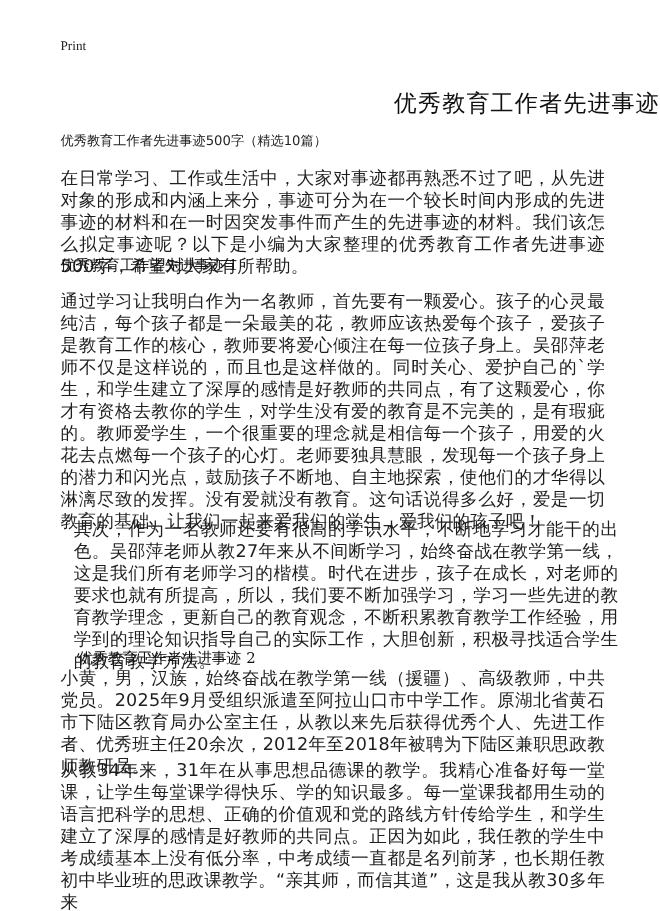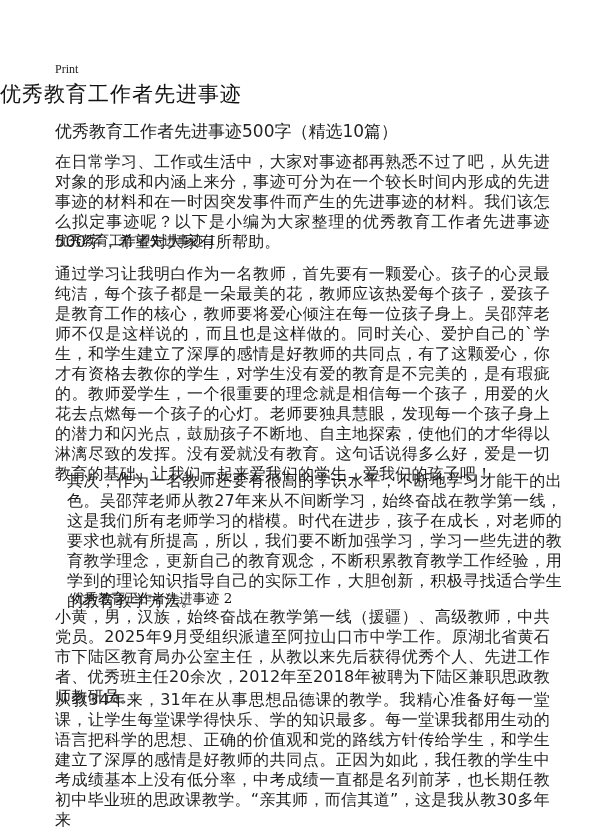--- a/index.html
+++ b/index.html
@@ -1,22 +1,22 @@
 <!DOCTYPE html>
 <html><head>
 <meta charset="utf-8">
 <style>
   html, body { margin: 0; padding: 0; background: #ffffff; }
   body { width: 600px; height: 828px; overflow: hidden; position: relative;
          font-family: "DejaVu Sans", sans-serif; color: #1a1a1a; }
-  .print-label { position: absolute; left: 55px; top: 62px; font-family: "Liberation Serif", serif;
+  .print-label { position: absolute; left: 55px; top: 34px; font-family: "Liberation Serif", serif;
                  font-size: 12px; color: #222; }
-  .doc-title { position: absolute; left: 0; width: 600px; top: 80px; text-align: left;
+  .doc-title { position: absolute; left: 0; width: 600px; top: 80px; text-align: right;
                font-size: 21px; color: #111; letter-spacing: 1px; }
-  .doc-subtitle { position: absolute; left: 55px; top: 120px; font-size: 17px; color: #222; }
+  .doc-subtitle { position: absolute; left: 55px; top: 120px; font-size: 12px; color: #222; }
   .para { position: absolute; left: 55px; width: 495px; font-size: 16px; line-height: 20px;
           color: #1e1e1e; letter-spacing: 0.2px; text-align: justify; }
   .section-heading { position: absolute; left: 55px; font-size: 13.5px; font-weight: normal; color: #111;
                      font-family: "DejaVu Serif", serif; }
 </style>
 </head>
 <body>
 
 <div class="print-label">Print</div>
 

